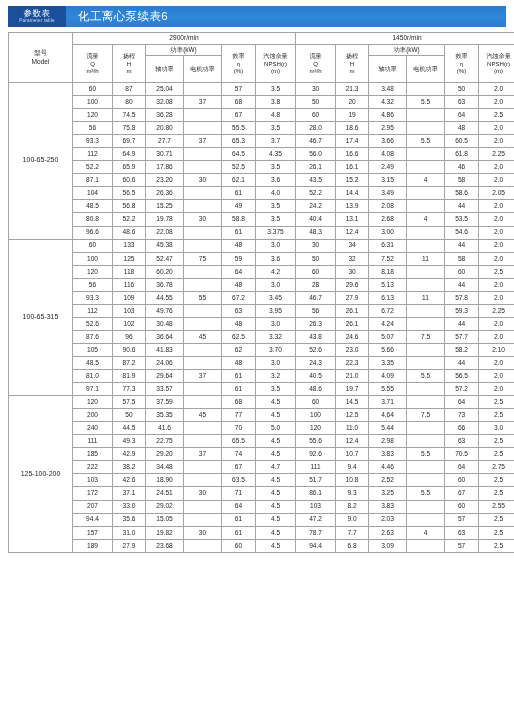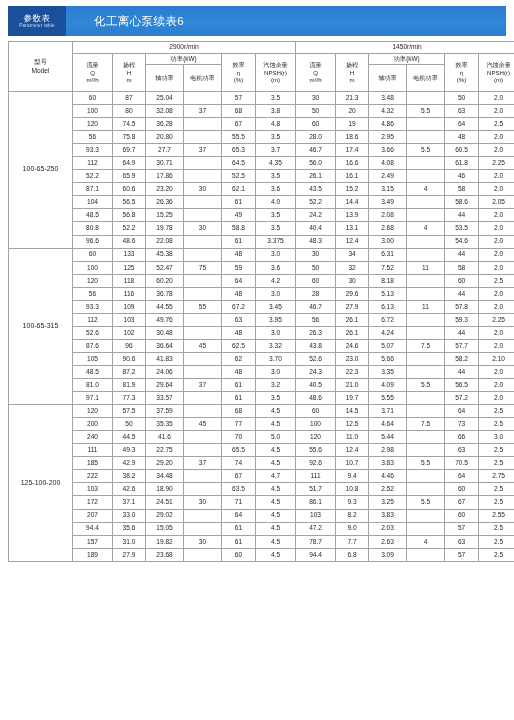--- a/index.html
+++ b/index.html
@@ -19,21 +19,21 @@
     width: 514px;
     height: 720px;
     box-sizing: border-box;
     padding: 0 8px;
   }
 
   
   .header {
     display: flex;
     align-items: stretch;
-    height: 30px;
+    height: 21px;
     margin-top: 6px;
   }
   .header-badge {
     width: 58px;
     background: #1b4f9c;
     color: #ffffff;
     display: flex;
     flex-direction: column;
     align-items: center;
     justify-content: center;
@@ -50,21 +50,21 @@
     margin-top: 1px;
     color: #c9d8ee;
   }
   .header-title {
     flex: 1 1 auto;
     background: #2f7fd0;
     background: linear-gradient(180deg, #2b7cce 0%, #2f87d8 55%, #2b7cce 100%);
     color: #ffffff;
     display: flex;
     align-items: center;
-    padding-left: 28px;
+    padding-left: 12px;
     font-size: 11.5px;
     letter-spacing: .4px;
   }
 
   
   table.spec {
     width: 100%;
     border-collapse: collapse;
     margin-top: 5px;
     font-size: 6.6px;

